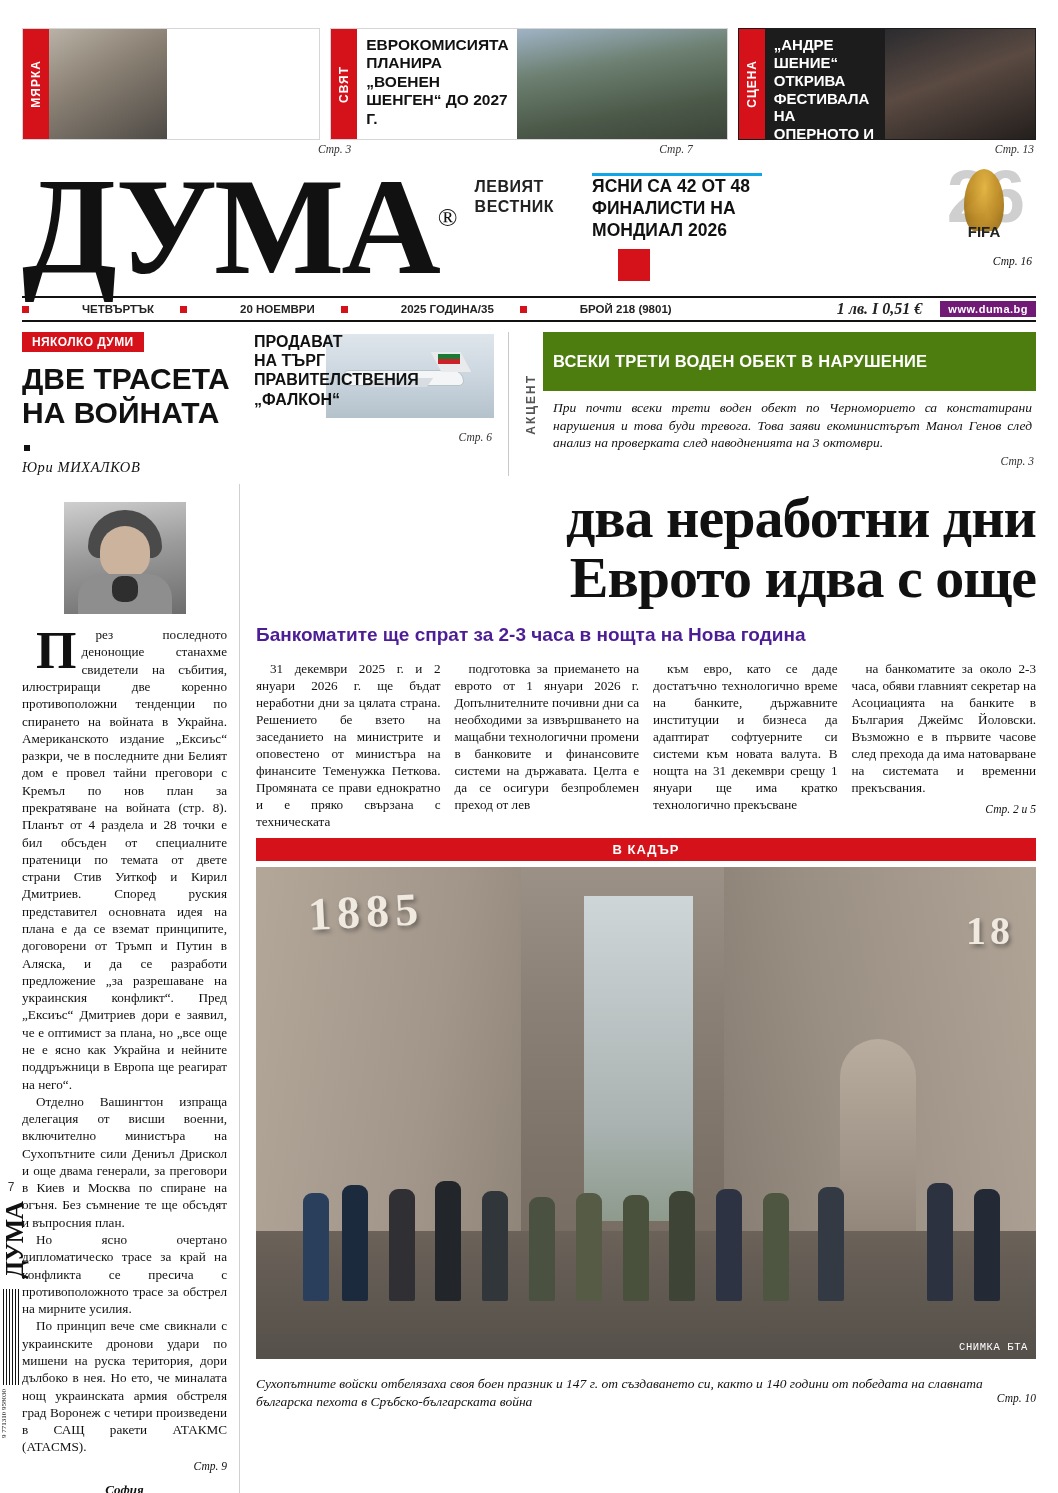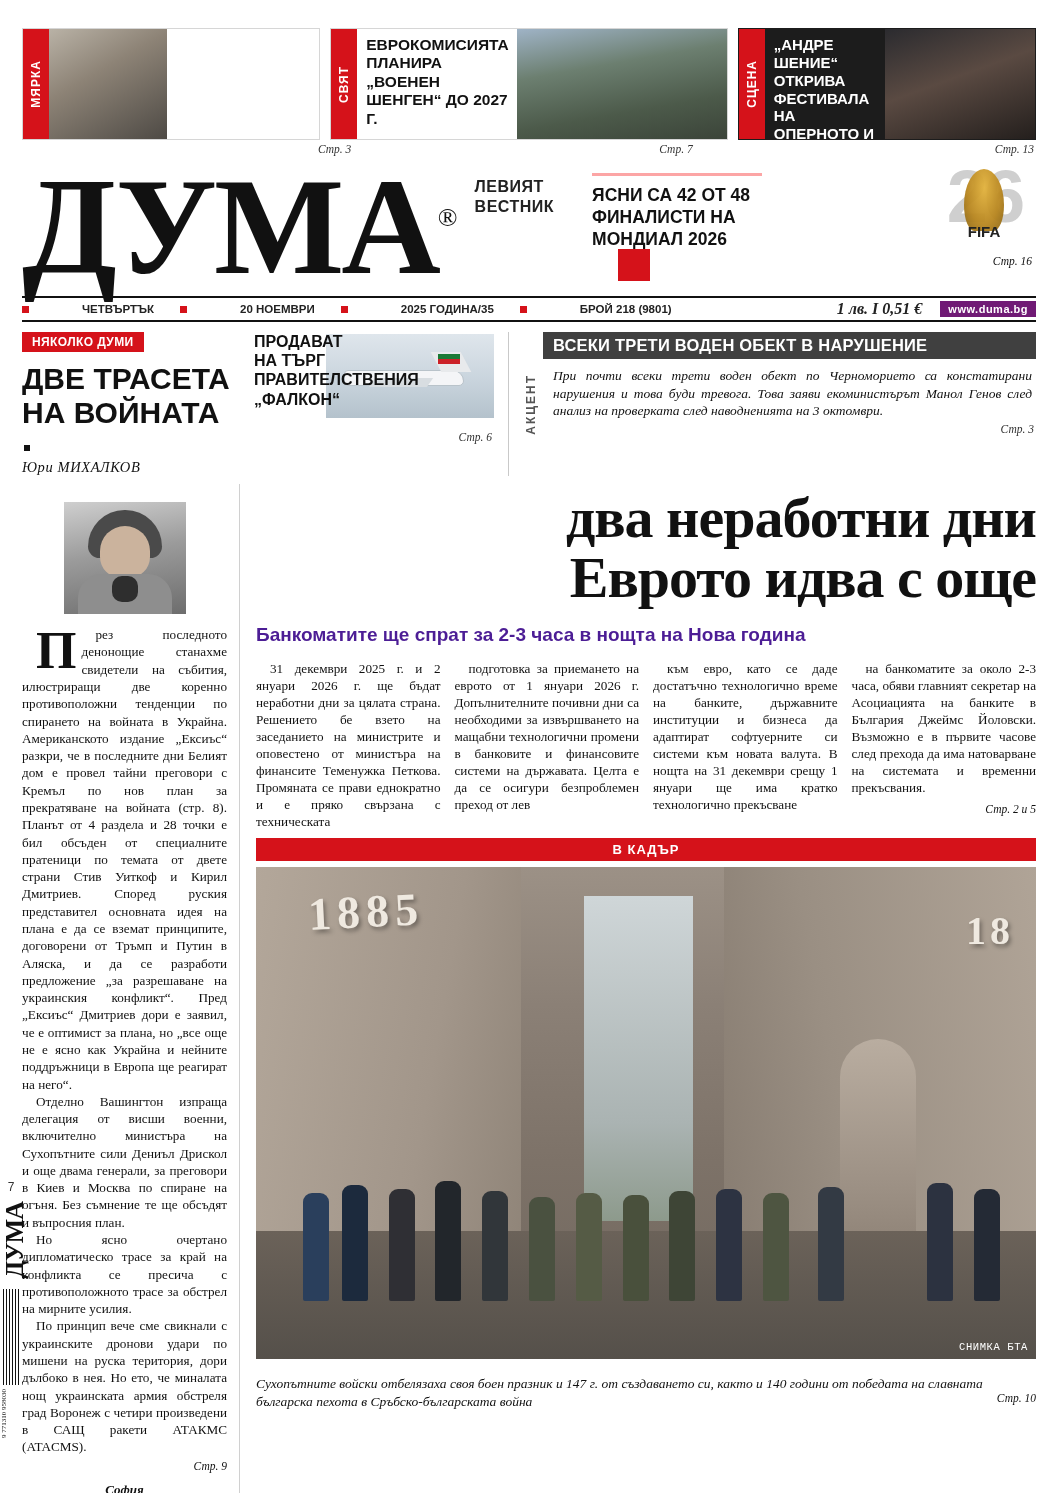--- a/index.html
+++ b/index.html
@@ -56,21 +56,21 @@
   }
   .logo .reg { font-size: 26px; vertical-align: super; font-weight: normal; }
   .logo-square { position: absolute; width: 32px; height: 32px; background: #d5121a; left: 596px; top: 88px; }
   .sub-left {
     font-family: "Liberation Sans", sans-serif; font-weight: bold;
     font-size: 16px; line-height: 1.25; color: #222; margin: 18px 0 0 20px; letter-spacing: .5px;
   }
   .mond {
     margin: 14px 0 0 38px; font-family: "Liberation Sans", sans-serif;
     font-weight: bold; font-size: 17.5px; line-height: 1.25; color: #111;
-    border-top: 3px solid #fca5a5; padding-top: 9px; width: 170px;
+    border-top: 3px solid #0ea5e9; width: 170px;
   }
   .fifa { position: absolute; right: 4px; top: 4px; width: 96px; height: 104px; text-align: center; }
   .fifa .big {
     font-family: "Liberation Sans", sans-serif; font-weight: bold; font-size: 74px;
     color: #cfcfcf; line-height: .92; letter-spacing: -4px;
   }
   .fifa .cup {
     position: absolute; left: 28px; top: 6px; width: 40px; height: 62px;
     background: radial-gradient(ellipse at 50% 30%, #e2b23c 0%, #b8861f 60%, #8a6414 100%);
     border-radius: 50% 50% 26% 26% / 58% 58% 42% 42%;
@@ -132,22 +132,22 @@
 
   .band-right { flex: 1; display: flex; border-left: 1px solid #c9c9c9; padding-left: 10px; }
   .akcent-tag {
     width: 24px; font-family: "Liberation Sans", sans-serif; font-weight: bold;
     font-size: 12px; color: #555; display: flex; align-items: center; justify-content: center;
     letter-spacing: 2px;
   }
   .akcent-tag span { writing-mode: vertical-rl; transform: rotate(180deg); }
   .akcent-body { flex: 1; }
   .akcent-head {
-    background: #404040; color: #fff; font-family: "Liberation Sans", sans-serif;
-    font-weight: bold; font-size: 16.5px; padding: 4px 10px; letter-spacing: .2px;
+    background: #4d7c0f; color: #fff; font-family: "Liberation Sans", sans-serif;
+    font-weight: bold; font-size: 16.5px; padding: 20px 10px; letter-spacing: .2px;
   }
   .akcent-text { font-style: italic; font-size: 13.5px; line-height: 1.3; padding: 8px 4px 0 10px; text-align: justify; }
 
   
   .main-wrap { display: flex; margin-top: 8px; }
   .left-col { width: 218px; padding-right: 12px; border-right: 1px solid #d0d0d0; }
   .right-main { flex: 1; padding-left: 16px; }
   .headline {
     font-family: "Liberation Serif", serif; font-weight: bold;
     font-size: 58px; line-height: 1.03; text-align: right; color: #111; letter-spacing: -1px;

